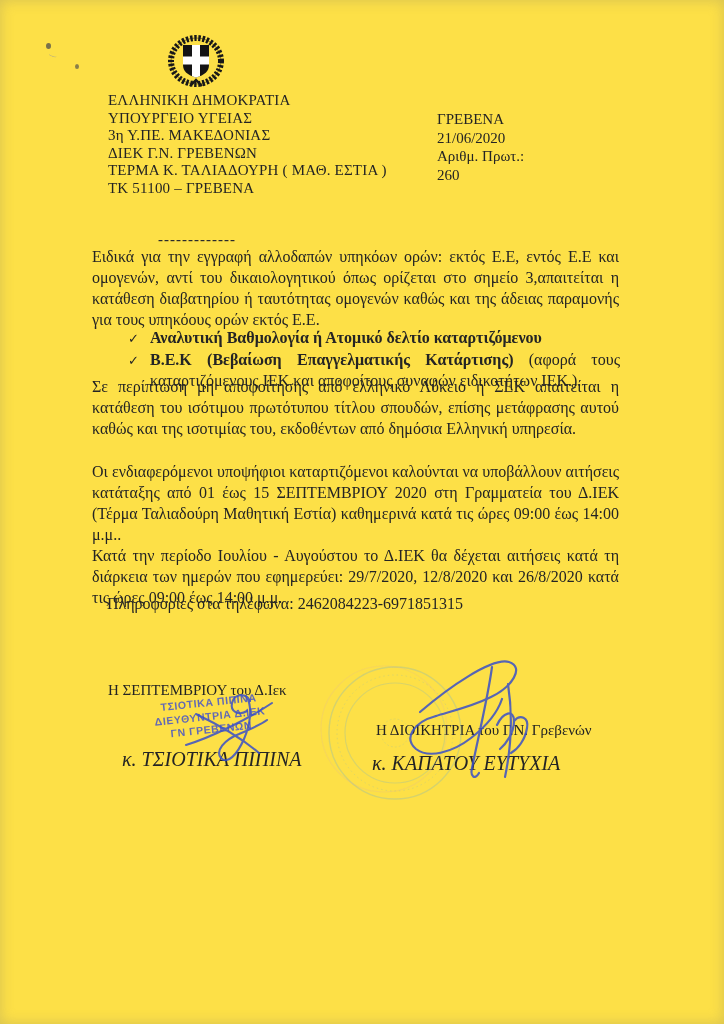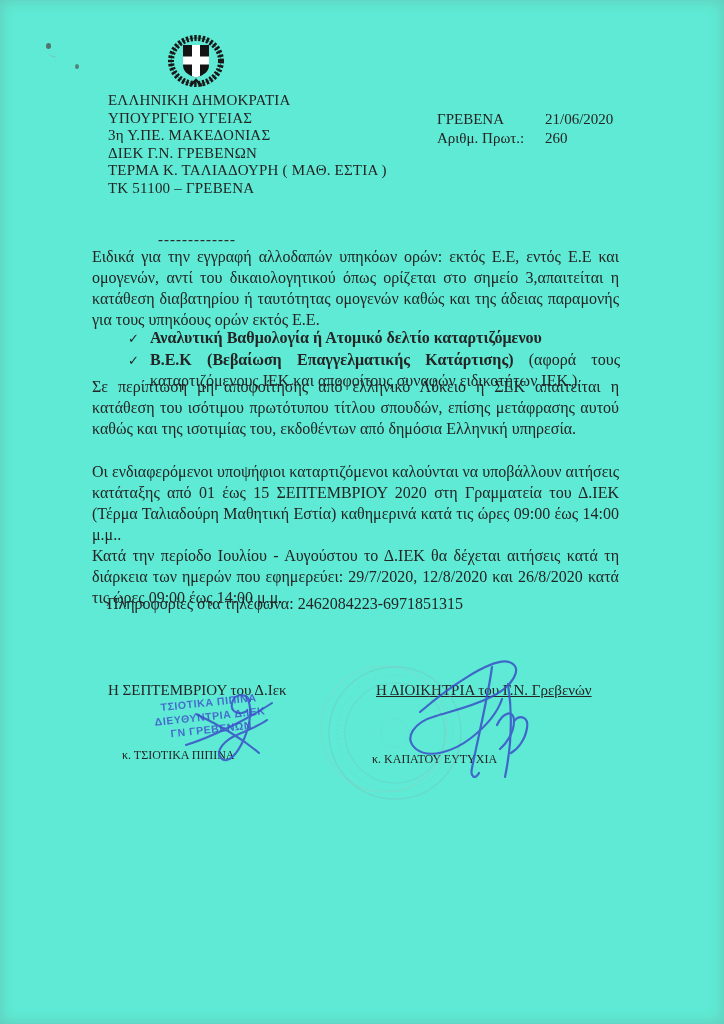--- a/index.html
+++ b/index.html
@@ -1,50 +1,50 @@
 <!DOCTYPE html>
 <html lang="el"><head>
 <meta charset="utf-8">
 <style>
   html,body{margin:0;padding:0;background:#e8e8e8;}
   .page{
     position:relative;
     width:724px;height:1024px;
     margin:0 auto;
-    background:#5eead4;
+    background:#fde047;
     box-shadow:inset 0 0 14px rgba(110,110,110,.28);
     overflow:hidden;
     font-family:"Liberation Serif","DejaVu Serif",serif;
     color:#242424;
   }
   .abs{position:absolute;}
   
   .agency{left:108px;top:92px;font-size:15px;line-height:17.6px;letter-spacing:.2px;}
   .agency .hline{white-space:pre;}
   .divider{left:158px;top:231px;font-size:15px;letter-spacing:1px;font-weight:bold;color:#2b2b2b;}
   .hdr-right{left:437px;top:110px;font-size:15px;line-height:18.5px;}
-  .hdr-row{display:flex;}
+  .hdr-row{display:flex;flex-direction:column;}
   .hdr-row .lbl{width:108px;}
   
   .para{left:92px;width:527px;font-size:16px;line-height:21px;text-align:justify;text-align-last:left;}
   .p1{top:246px;}
   .p2{top:376px;}
   .p3{top:461px;}
   .bullets{left:128px;top:327px;width:492px;font-size:16px;line-height:21px;}
   .bullet-row{display:flex;align-items:flex-start;}
   .bullet-check{width:22px;flex:0 0 22px;font-family:"DejaVu Sans",sans-serif;font-size:13px;font-weight:bold;padding-top:1px;}
   .bullet-text{flex:1;text-align:justify;text-align-last:left;font-weight:bold;}
   .bullet-text .normal{font-weight:normal;}
   .infoline{left:91px;top:595px;font-size:16px;margin-left:16px;}
   
   .sig-title{font-size:15px;}
-  .sig-name{font-size:12px;}
+  .sig-name{font-size:20px;font-style:italic;}
   .sig-l-title{left:108px;top:682px;}
   .sig-l-name{left:122px;top:748px;}
-  .sig-r-title{left:376px;top:682px;text-decoration:underline;}
+  .sig-r-title{left:376px;top:722px;}
   .sig-r-name{left:372px;top:752px;}
   .stamp-blue{
     left:136px;top:696px;width:148px;
     transform:rotate(-6deg);
     text-align:center;
     font-family:"Liberation Sans","DejaVu Sans",sans-serif;
     font-size:10.5px;font-weight:bold;line-height:13.5px;
     letter-spacing:.6px;
     color:#4150cc;opacity:.82;
   }

